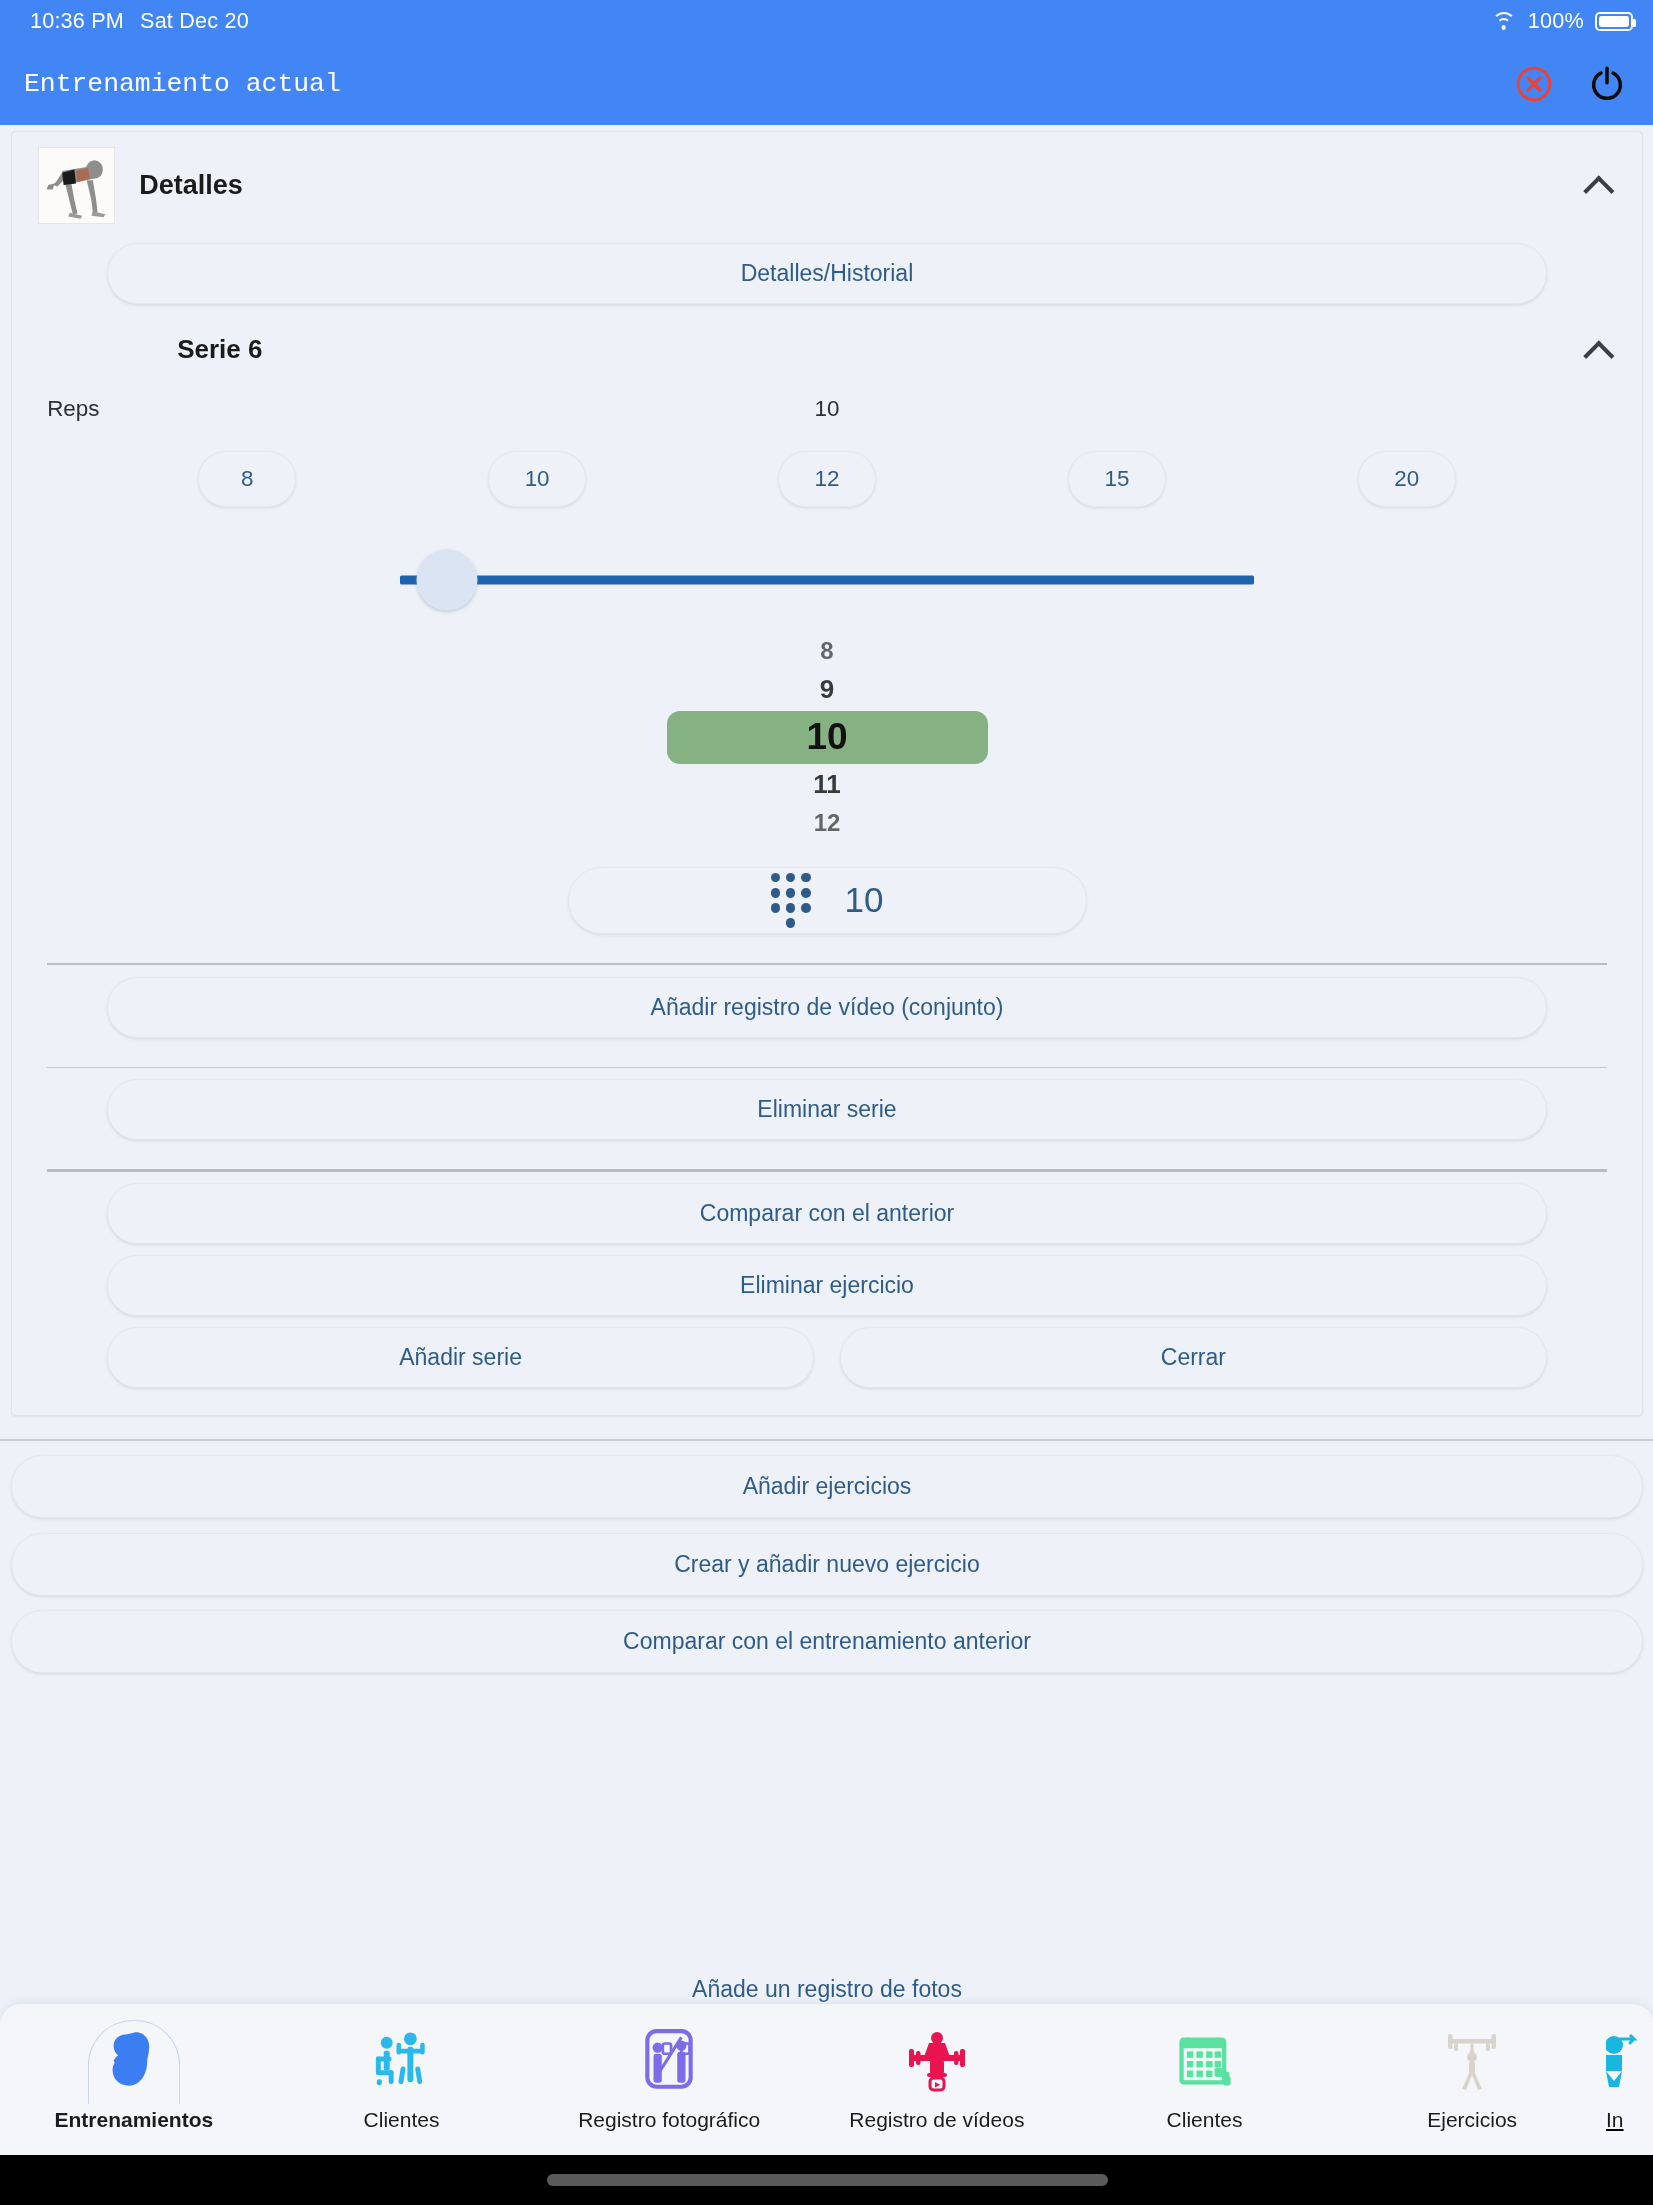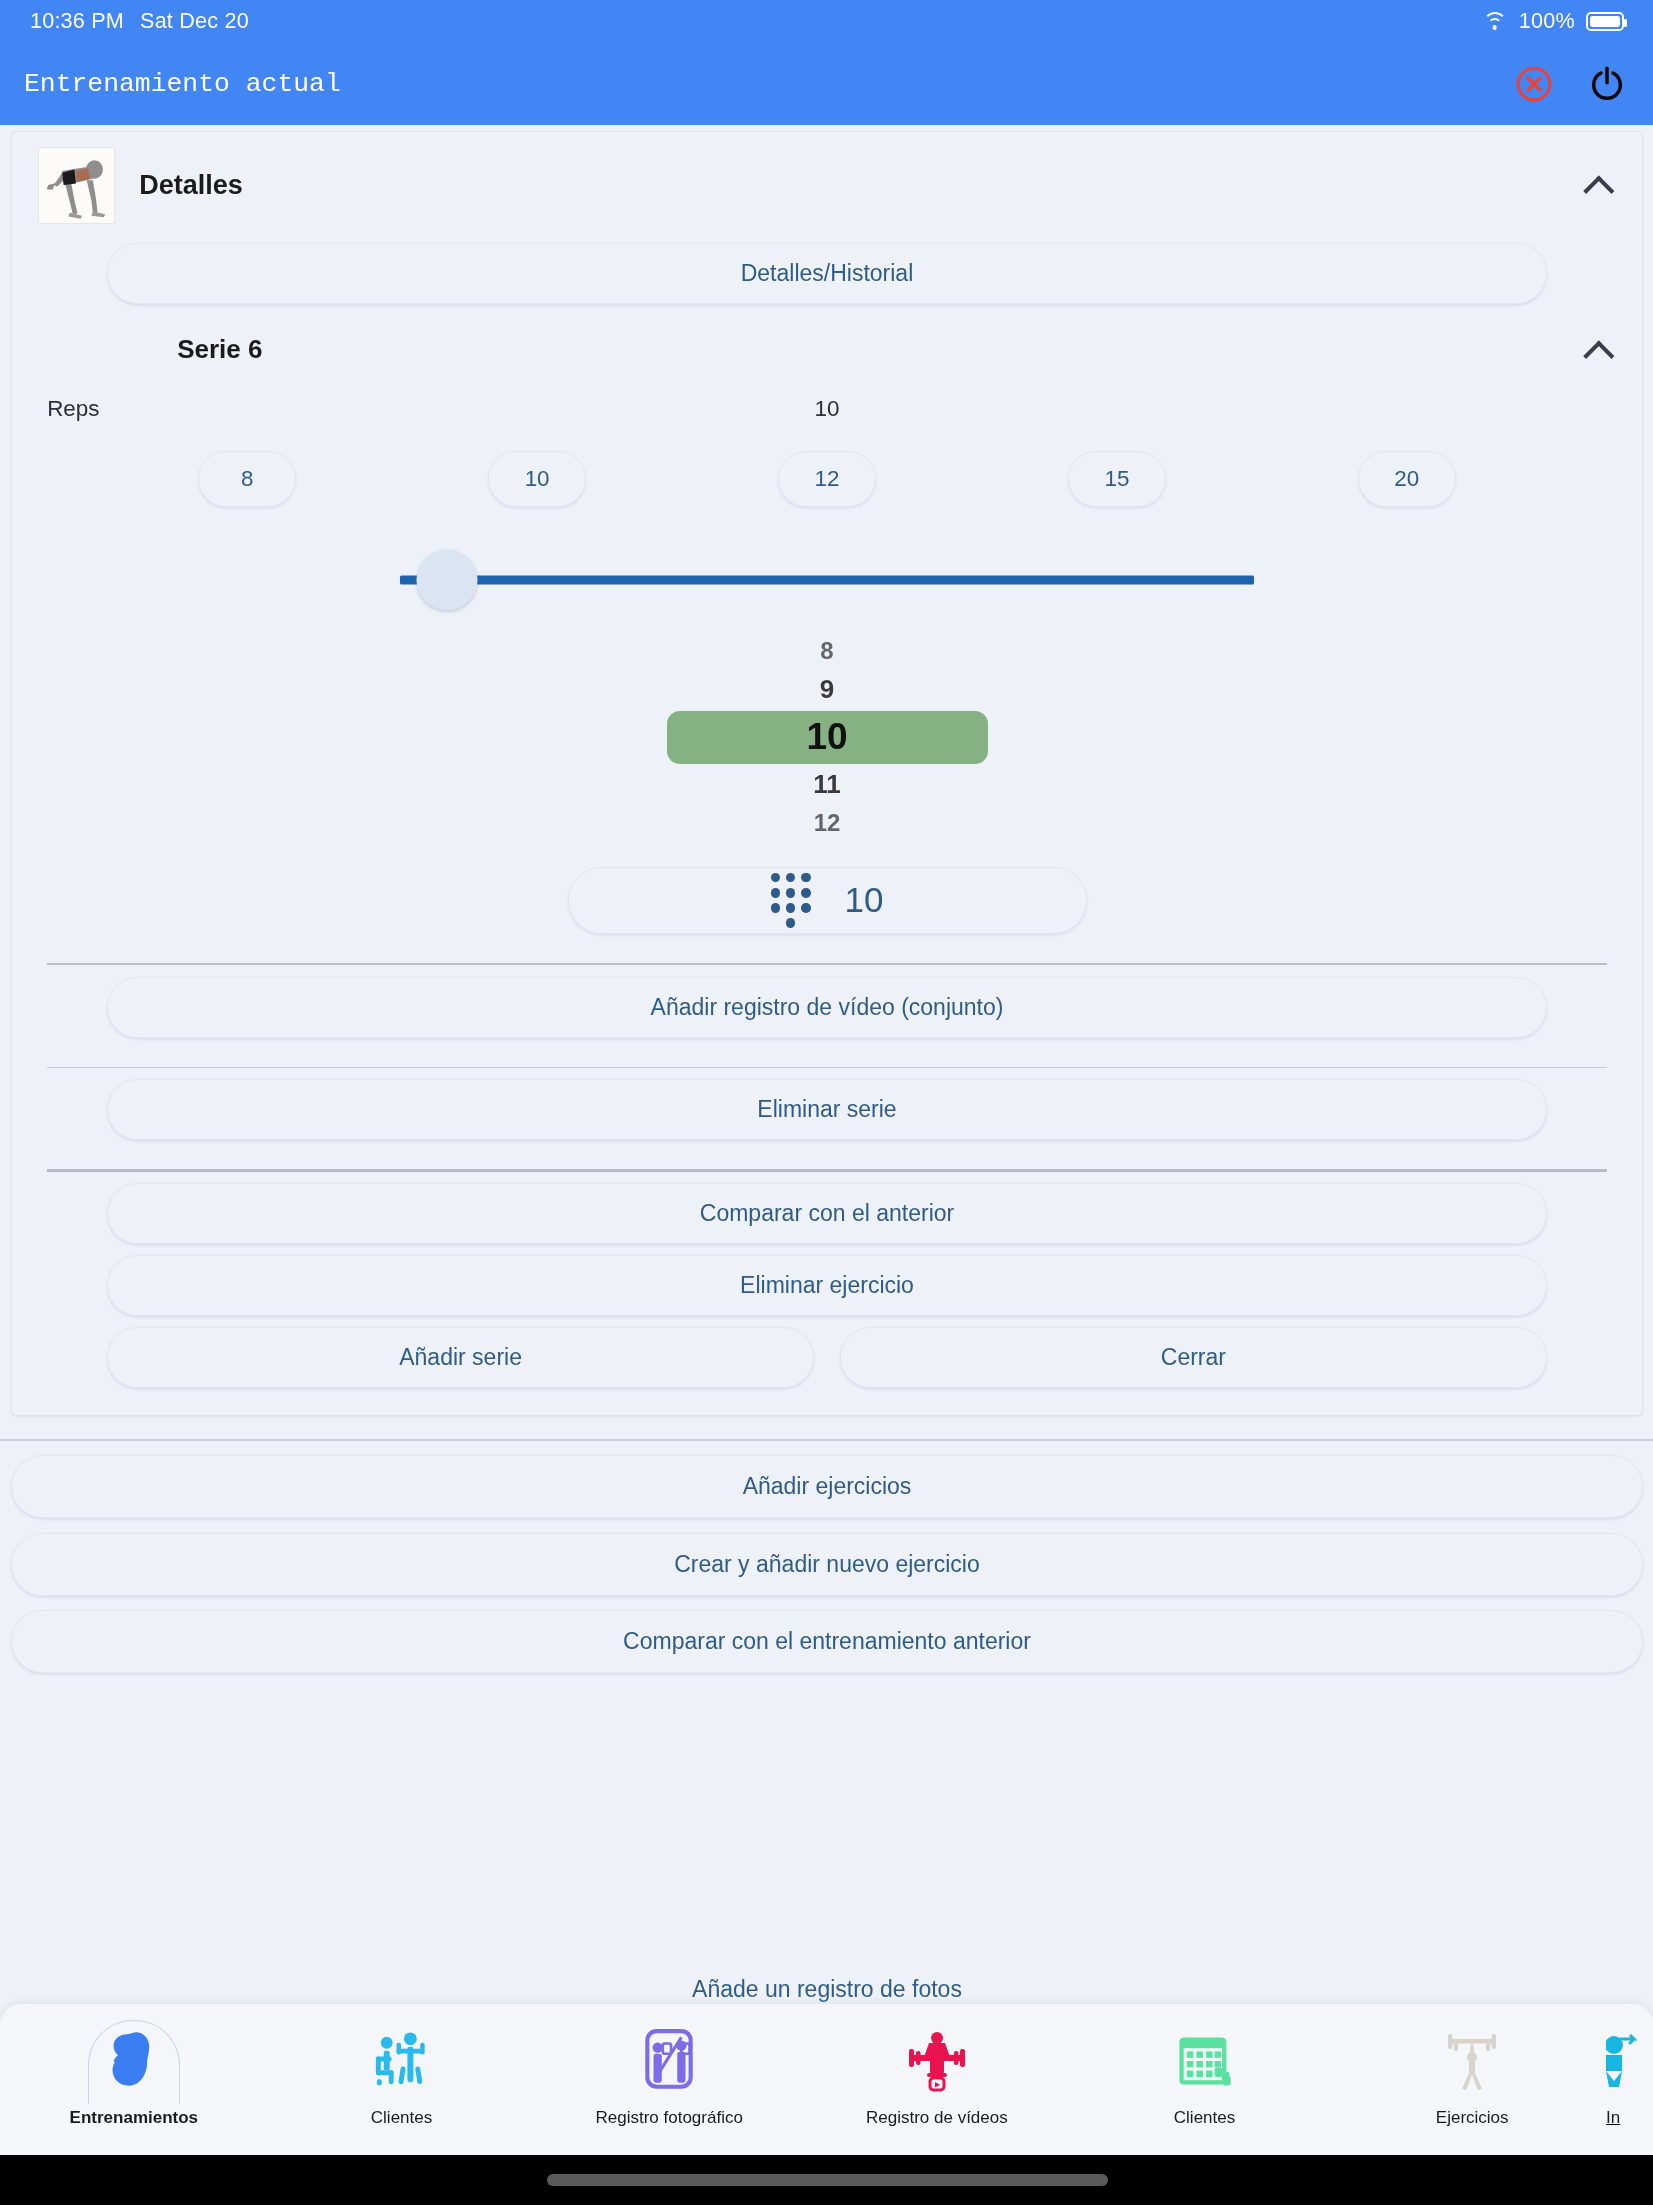--- a/index.html
+++ b/index.html
@@ -8,21 +8,21 @@
     background:#000;
     font-family:"Liberation Sans", sans-serif;
     overflow:hidden;
   }
   #screen { width:1654px; height:2205px; position:relative; background:#eef1f7; }
 
   
   .statusbar {
     height:42px; background:#4285f4; color:#fff;
     display:flex; align-items:center; justify-content:space-between;
-    padding:0 30px 0 30px; font-size:21.6px; letter-spacing:0.2px;
+    padding:0 21px 0 30px; font-size:21.6px; letter-spacing:0.2px;
   }
   .sb-left { display:flex; align-items:center; gap:16px; }
   .sb-right { display:flex; align-items:center; gap:11.2px; }
   .wifi-icon { display:inline-block; width:26px; height:19px; position:relative; }
   .wifi-icon i {
     position:absolute; left:50%; transform:translateX(-50%);
     border:2.8px solid #fff; border-bottom-color:transparent;
     border-left-color:transparent; border-right-color:transparent;
     border-radius:50%;
   }
@@ -156,21 +156,21 @@
 
   
   .tabbar {
     position:absolute; left:0; right:0; bottom:50px; height:151px;
     background:#f4f6fa; border-top-left-radius:21px; border-top-right-radius:21px;
     box-shadow:0 -1.6px 6.4px rgba(150,160,180,.18);
     display:flex; align-items:flex-start; padding-top:19px;
   }
   .tab { flex:1; display:flex; flex-direction:column; align-items:center; gap:9.6px; cursor:pointer; }
   .tab .ticon { height:75px; display:flex; align-items:center; justify-content:center; }
-  .tab .tlabel { font-size:17px; color:#1c1c1c; }
+  .tab .tlabel { font-size:21px; color:#1c1c1c; }
   .tab.active .tlabel { font-weight:bold; }
   .tab.active .ticon { position:relative; }
   .tab.active .ticon::before {
     content:""; position:absolute; left:50%; top:-3.2px; transform:translateX(-50%);
     width:90px; height:83px; border:1.6px solid #c9d4e8;
     border-bottom:none; border-radius:45px 45px 0 0;
   }
   .tab.clipped { flex:0 0 48px; overflow:hidden; align-items:flex-start;text-decoration:underline; }
 
   .scroll-arrows {

